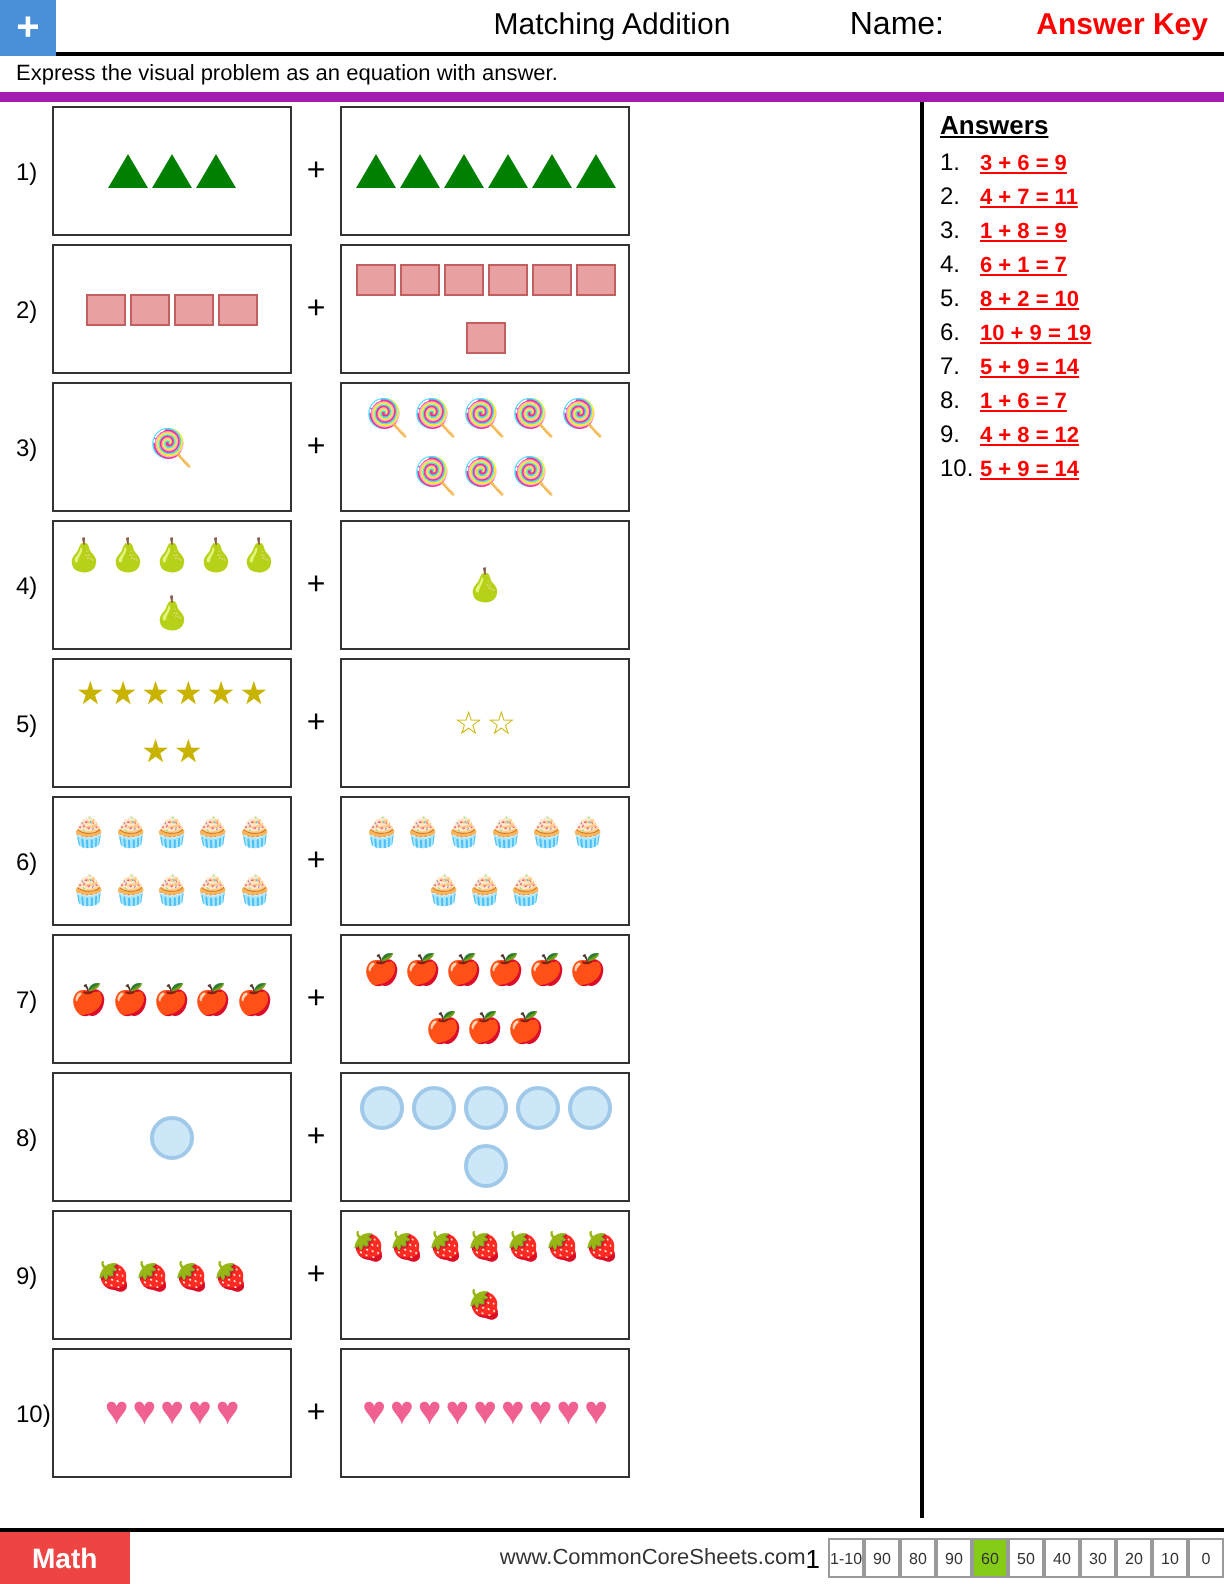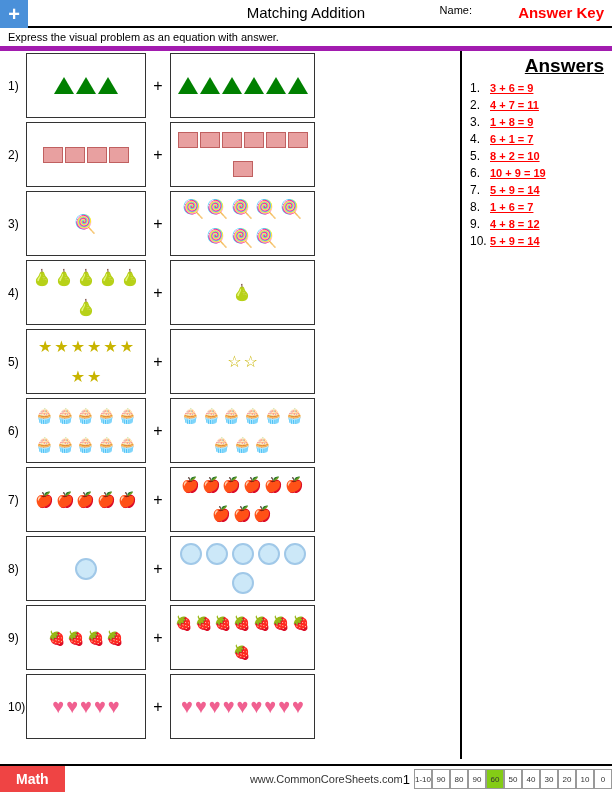--- a/index.html
+++ b/index.html
@@ -2,21 +2,21 @@
 <html><head>
   <meta charset="utf-8">
   <style>
     * { box-sizing: border-box; margin: 0; padding: 0; }
     body { font-family: Arial, sans-serif; width: 612px; height: 792px; overflow: hidden; background: white; position: relative; }
 
     #header { display: flex; align-items: flex-start; justify-content: center; border-bottom: 2px solid black; padding: 4px 8px; position: relative; height: 28px; }
     #logo { width: 28px; height: 28px; background: #4a90d9; position: absolute; left: 0; top: 0; display: flex; align-items: center; justify-content: center; }
     #logo::after { content: '+'; color: white; font-size: 20px; font-weight: bold; }
     #title { font-size: 15px; font-weight: normal; }
-    #name-label { position: absolute; right: 140px; font-size: 11px; }
+    #name-label { position: absolute; right: 140px; font-size: 16px; }
     #answer-key-label { position: absolute; right: 8px; color: red; font-size: 15px; font-weight: bold; }
 
     #instruction { font-size: 11px; padding: 3px 8px; border-bottom: 5px solid #a21caf; }
 
     #main { display: flex; height: calc(792px - 56px - 28px); }
 
     #problems { flex: 0 0 460px; padding: 2px 8px; overflow: hidden; }
     .problem-row { display: flex; align-items: center; margin-bottom: 4px; }
     .problem-num { width: 18px; font-size: 12px; flex-shrink: 0; }
     .problem-box { width: 120px; height: 65px; border: 1px solid #333; display: flex; align-items: center; justify-content: center; flex-shrink: 0; }
@@ -27,21 +27,21 @@
     .triangle { width: 0; height: 0; border-left: 10px solid transparent; border-right: 10px solid transparent; border-bottom: 17px solid green; display: inline-block; margin: 1px; }
     .rect-pink { width: 20px; height: 16px; background: #e8a0a0; border: 1px solid #c06060; display: inline-block; margin: 1px; }
     .circle-blue { width: 22px; height: 22px; border-radius: 50%; border: 2px solid #a0c8e8; display: inline-block; margin: 2px; background: #cce8f8; }
     .heart-pink { display: inline-block; color: #f06090; font-size: 20px; margin: 1px; }
     .star { display: inline-block; color: #c8b400; font-size: 16px; margin: 1px; }
     .star-outline { display: inline-block; color: #c8b400; font-size: 16px; margin: 1px; }
 
     .flex-wrap { display: flex; flex-wrap: wrap; align-items: center; justify-content: center; padding: 2px; width: 100%; height: 100%; }
 
     #answers-panel { flex: 0 0 152px; border-left: 2px solid black; padding: 4px 8px; }
-    #answers-title { text-align: right; font-size: 19px; font-weight: bold; text-decoration: underline; margin-bottom: 4px; }
+    #answers-title { text-align: left; font-size: 13px; font-weight: bold; text-decoration: underline; margin-bottom: 4px; }
     .answer-item { display: flex; align-items: baseline; margin-bottom: 3px; font-size: 12px; }
     .answer-num { width: 20px; color: black; }
     .answer-text { color: red; font-weight: bold; font-size: 11px; text-decoration: underline; }
 
     #footer { position: absolute; bottom: 0; left: 0; right: 0; height: 28px; background: white; border-top: 2px solid black; display: flex; align-items: center; }
     #footer-math { background: #ef4444; color: white; font-weight: bold; font-size: 14px; padding: 4px 16px; height: 100%; display: flex; align-items: center; }
     #footer-url { flex: 1; text-align: right; font-size: 11px; color: #333; }
     #footer-page { font-size: 13px; margin-right: 4px; }
     #score-boxes { display: flex; align-items: center; border-radius: 10px; }
     .score-box { width: 18px; height: 20px; border: 1px solid #999; font-size: 8px; text-align: center; display: flex; align-items: center; justify-content: center; color: #333; }

